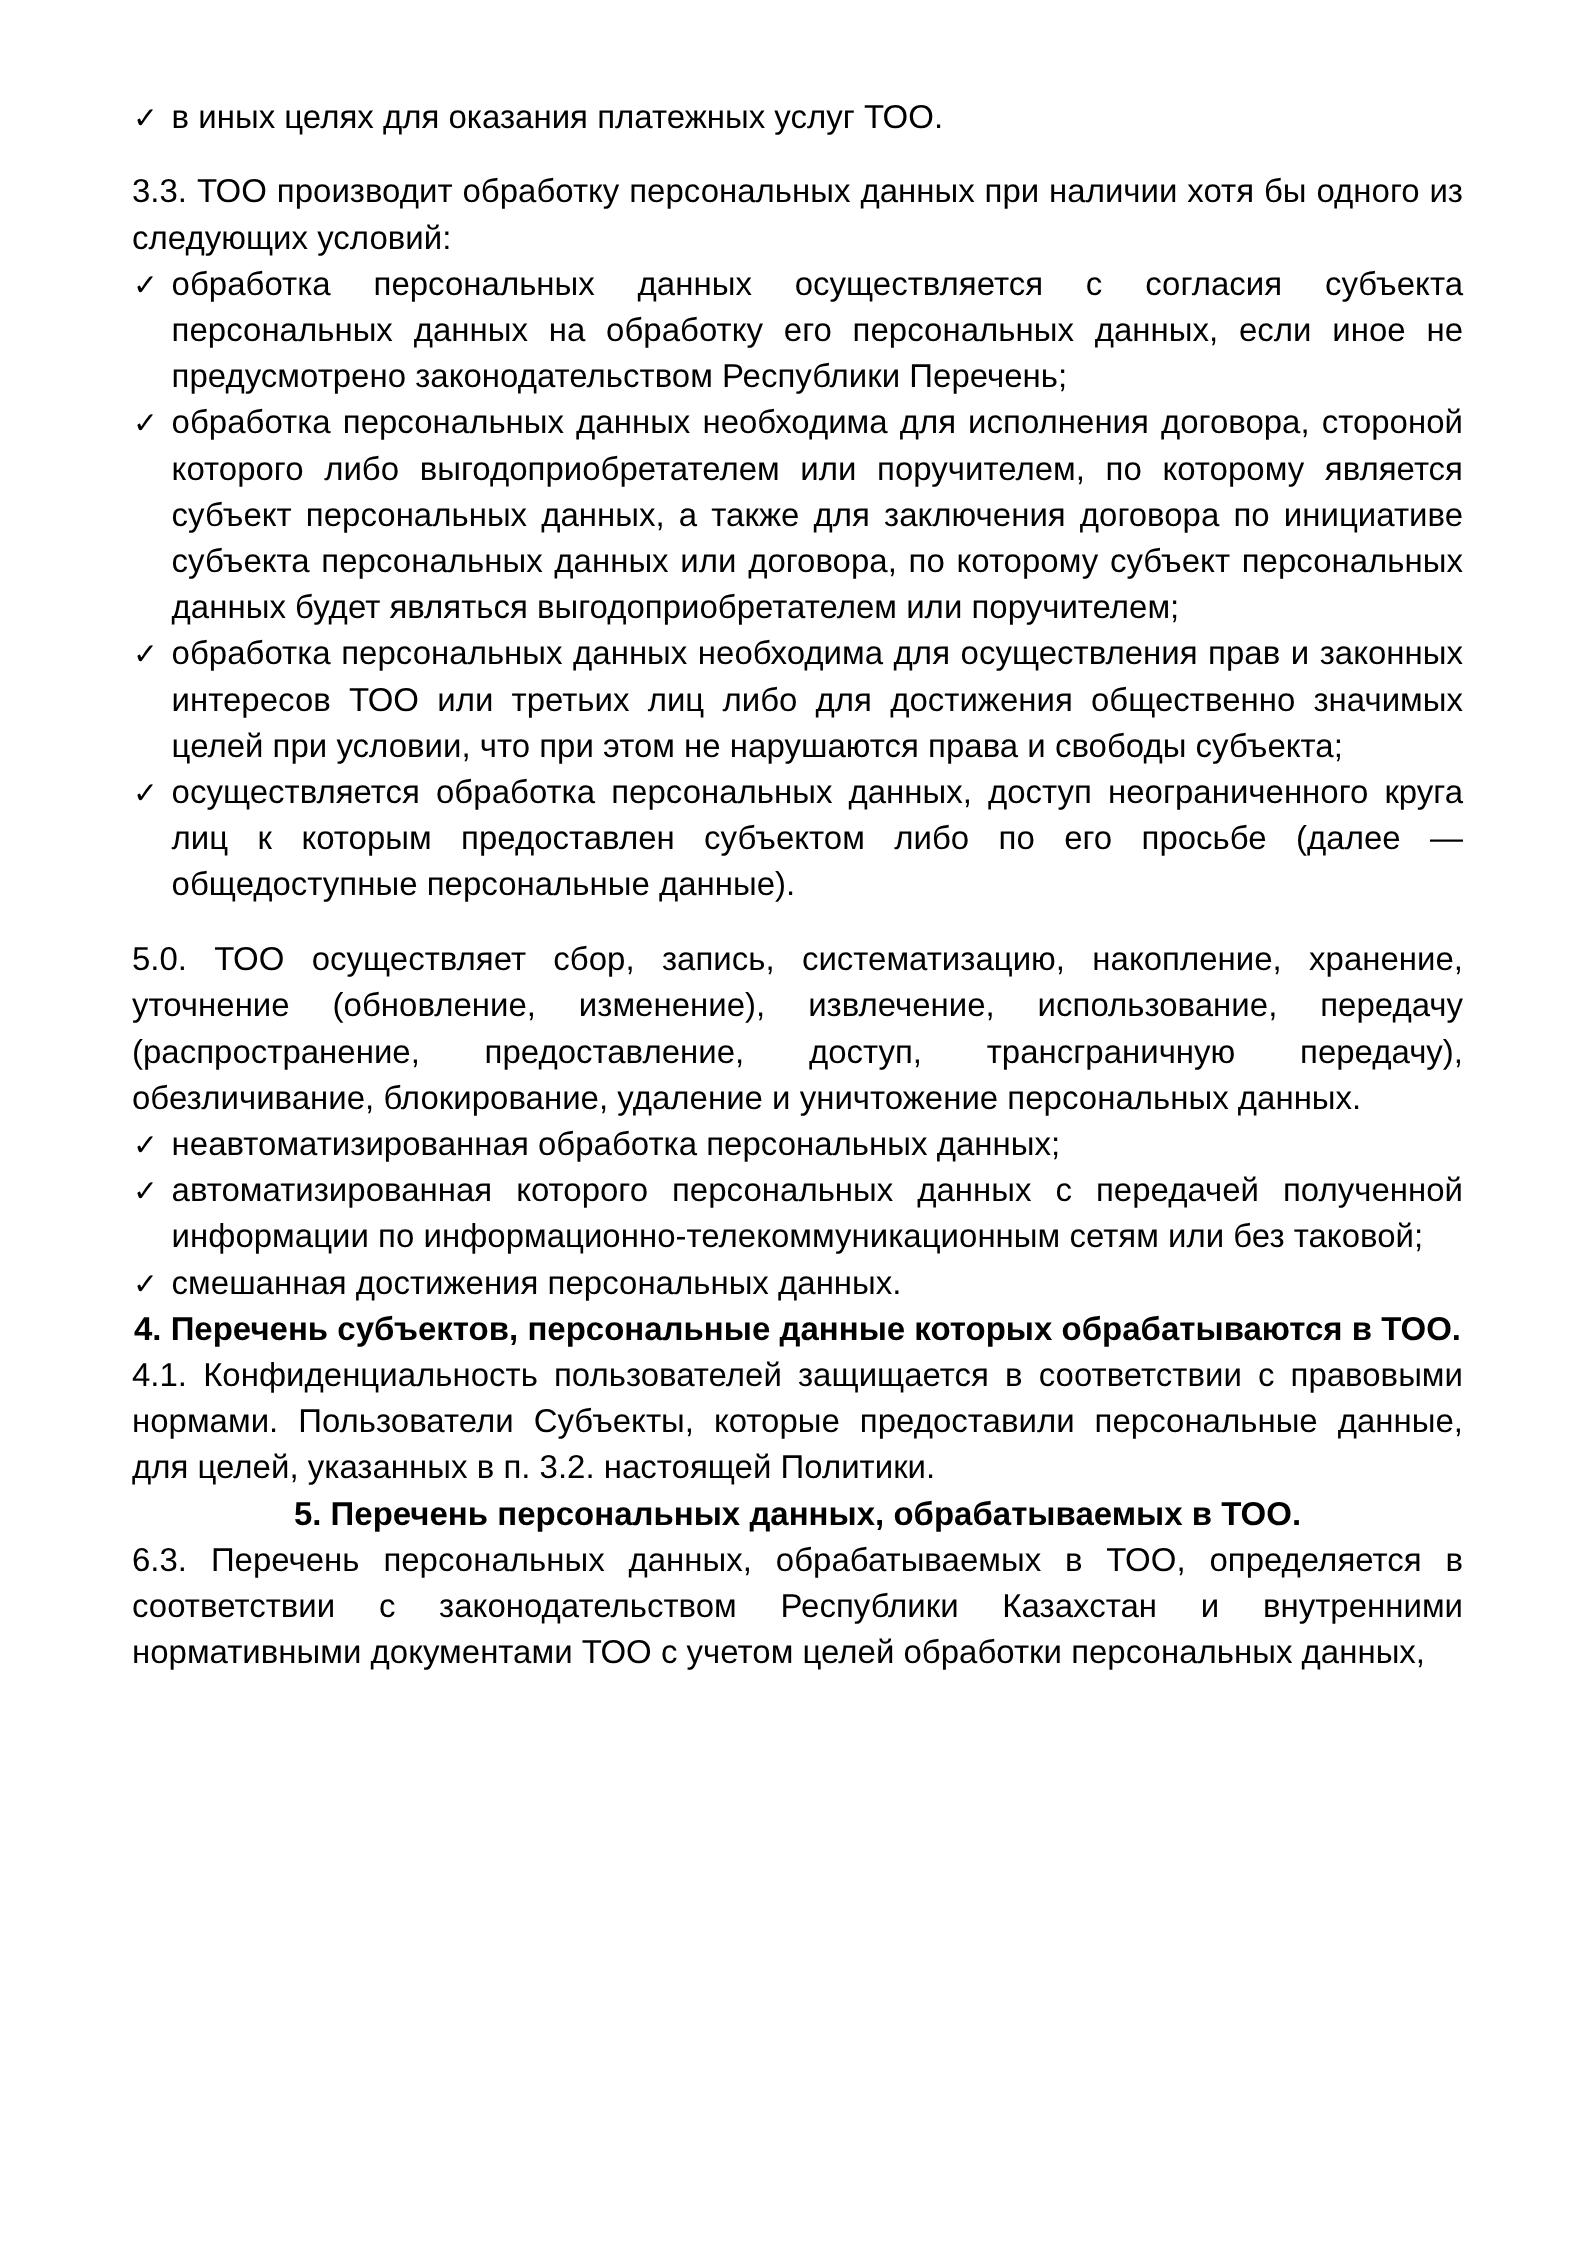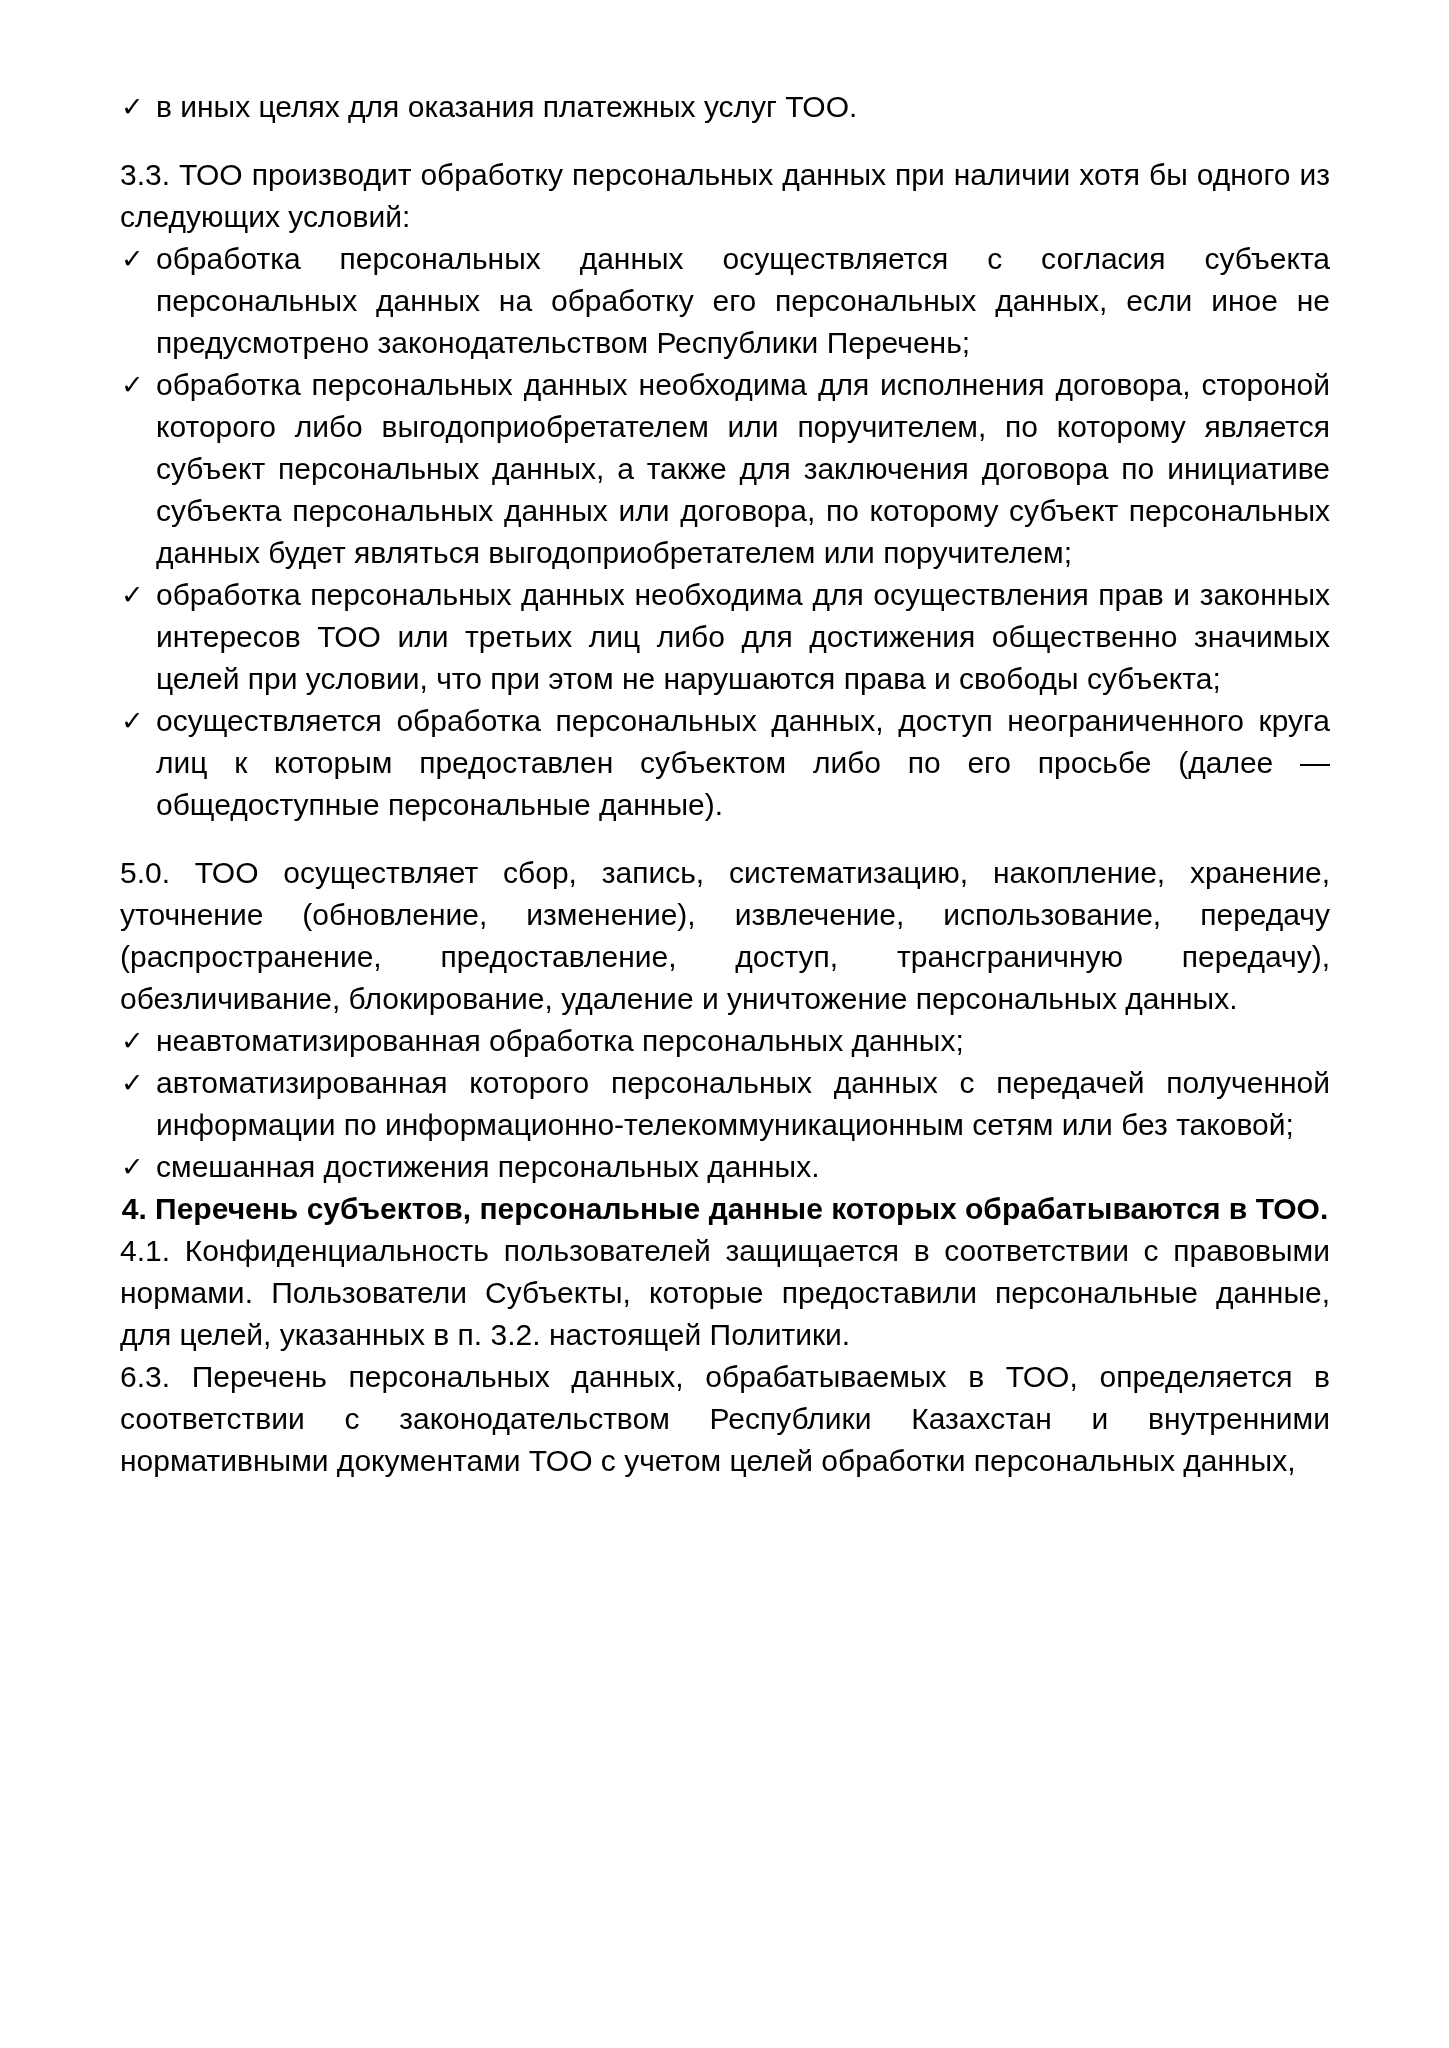--- a/index.html
+++ b/index.html
@@ -103,16 +103,17 @@
     <div class="bullet-item">
       <span class="check">✓</span>
       <div class="bullet-text">смешанная достижения персональных данных.</div>
     </div>
   </div>
 
   <h2 class="heading gap">4. Перечень субъектов, персональные данные которых обрабатываются в ТОО.</h2>
 
   <p class="para">4.1. Конфиденциальность пользователей защищается в соответствии с правовыми нормами. Пользователи Субъекты, которые предоставили персональные данные, для целей, указанных в п. 3.2. настоящей Политики.</p>
 
+  <h2 class="heading gap-sm">5. Перечень персональных данных, обрабатываемых в ТОО.</h2>
 
   <p class="para">6.3. Перечень персональных данных, обрабатываемых в ТОО, определяется в соответствии с законодательством Республики Казахстан и внутренними нормативными документами ТОО с учетом целей обработки персональных данных,</p>
 
 </div>
 
 </body></html>

